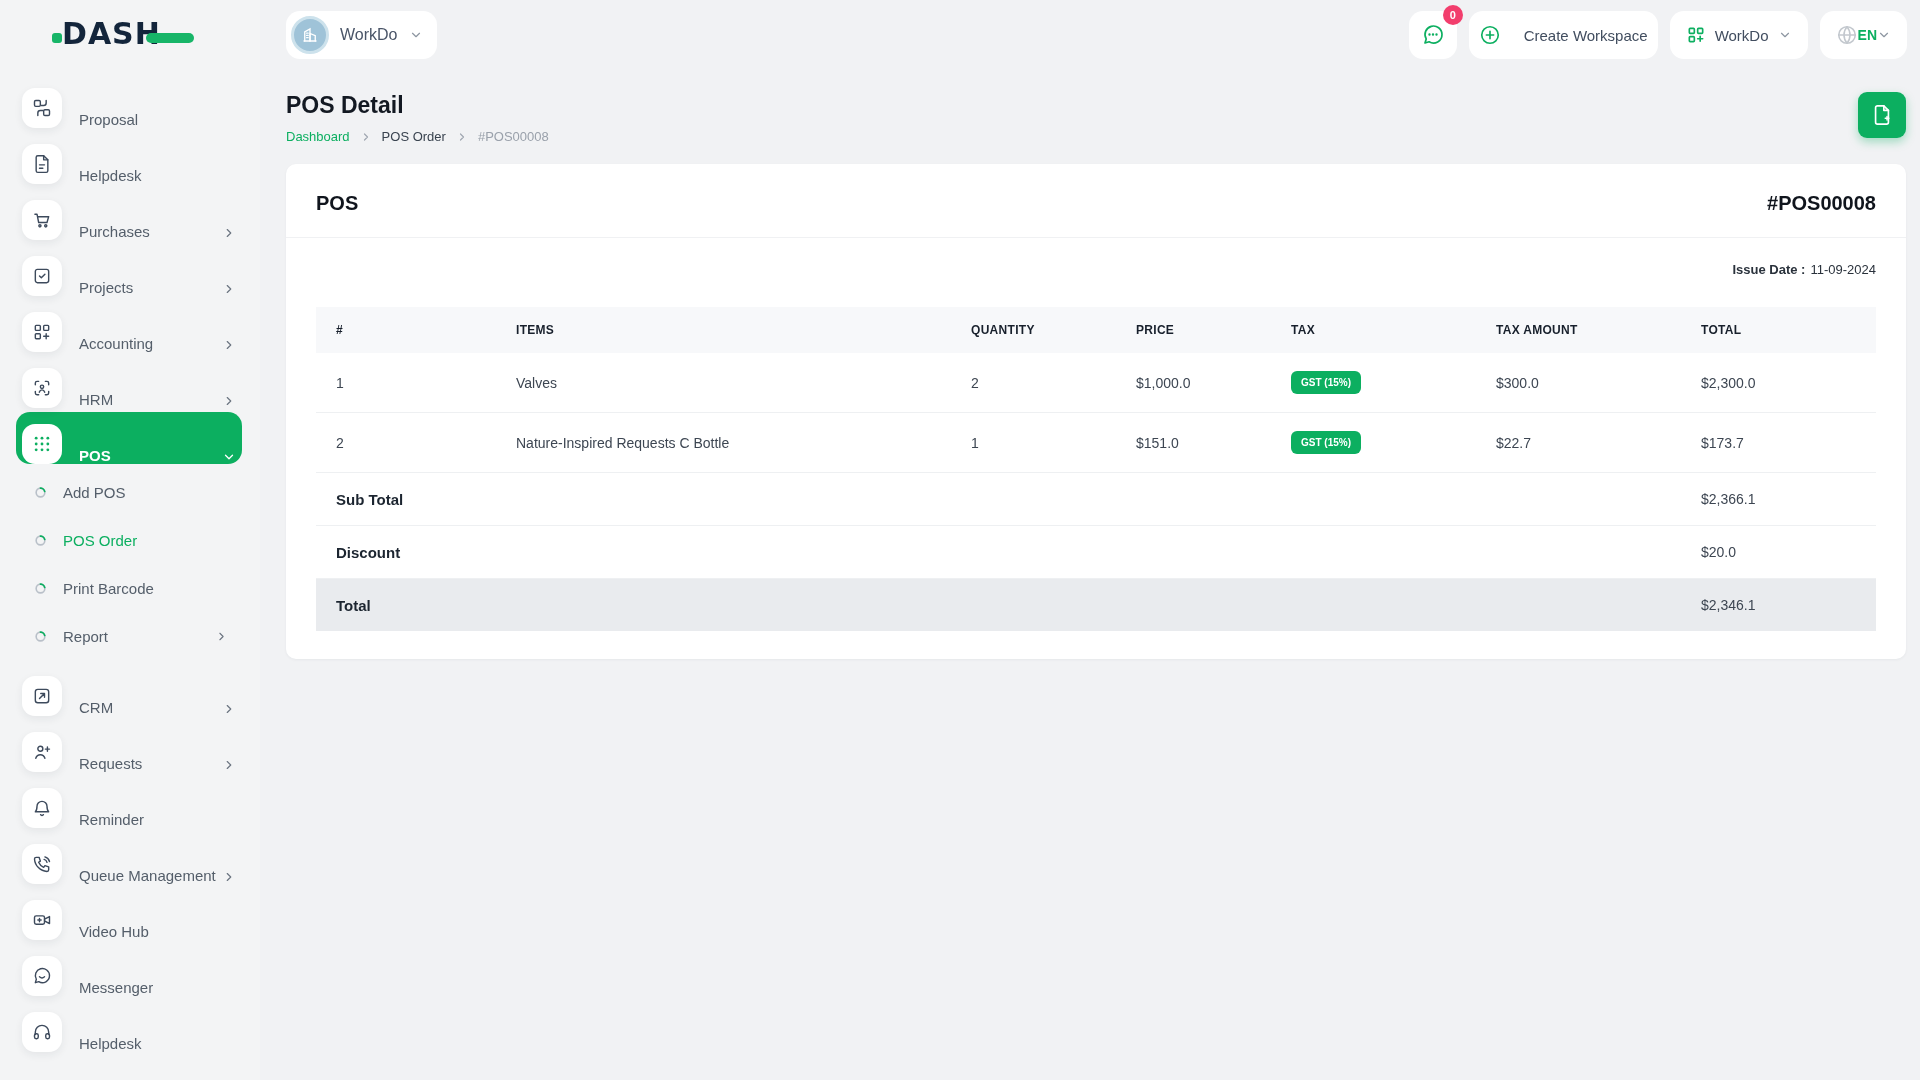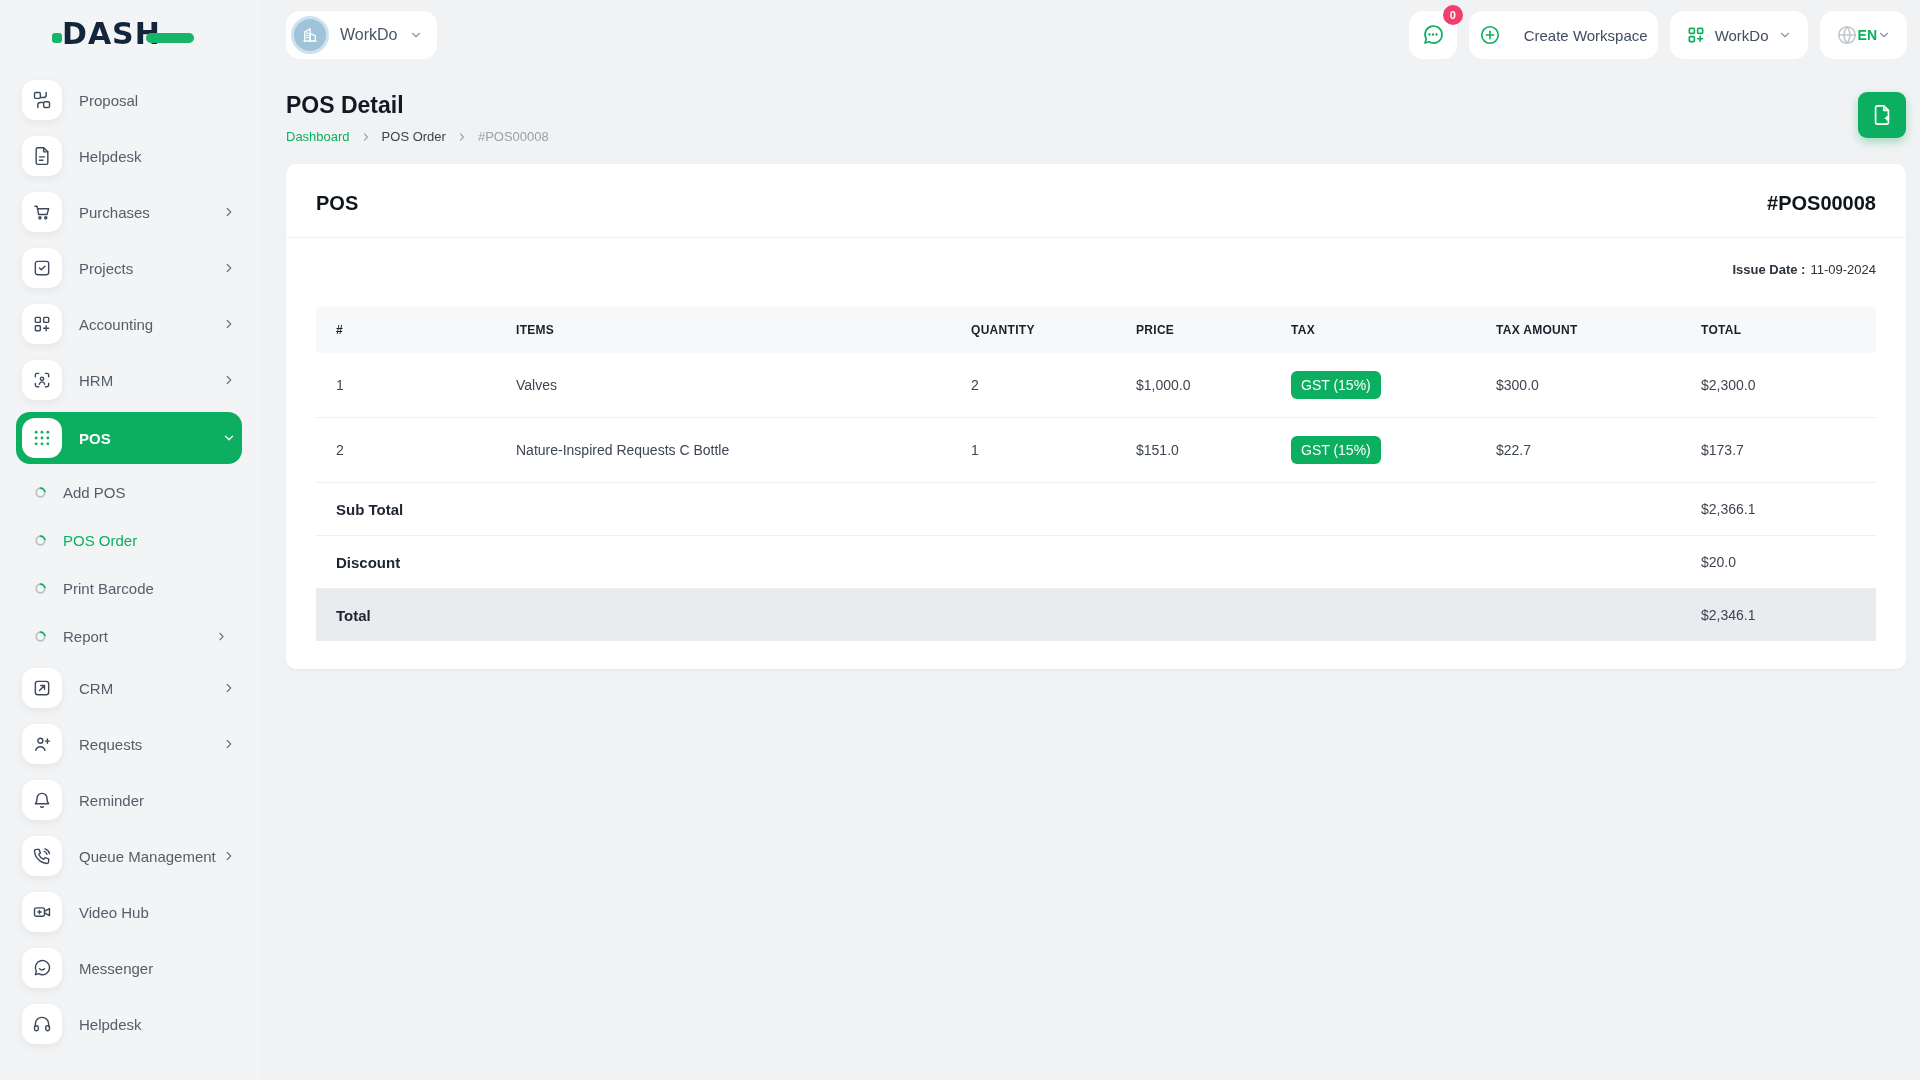--- a/index.html
+++ b/index.html
@@ -7,21 +7,21 @@
   body { background:#f1f2f4; font-family:"Liberation Sans", sans-serif; color:#3d4652; }
   .app { display:flex; width:1920px; height:1080px; }
 
   
   .sidebar { width:260px; flex:none; height:1080px; overflow:hidden; background:#f3f4f5; }
   .logo { position:relative; height:64px; padding:16px 0 0 62px; }
   .logo-text { font-family:"DejaVu Sans", sans-serif; font-weight:800; font-size:30px; color:#13253b; letter-spacing:1px; }
   .logo-dot { position:absolute; left:52px; top:33px; width:10px; height:10px; border-radius:3px; background:#17b568; }
   .logo-bar { position:absolute; left:146px; top:33px; width:48px; height:10px; border-radius:6px; background:#17b568; }
   .nav { padding-top:8px; }
-  .side-item { display:flex; align-items:center; height:56px; margin:0 18px 0 16px; padding:0 6px 0 6px; cursor:pointer; color:#545e6a; font-size:15px; }
+  .side-item { display:flex; align-items:flex-end; height:56px; margin:0 18px 0 16px; padding:0 6px 0 6px; cursor:pointer; color:#545e6a; font-size:15px; }
   .tile { width:40px; height:40px; flex:none; border-radius:13px; background:#ffffff; display:flex; align-items:center; justify-content:center; box-shadow:0 3px 8px rgba(25,39,62,0.07); color:#3d4a5c; }
   .side-label { margin-left:17px; white-space:nowrap; }
   .side-chevron { margin-left:auto; display:flex; color:#6b7480; }
   .side-item.active { background:#0CAF60; border-radius:14px; height:52px; margin:4px 18px 4px 16px; color:#ffffff; font-weight:700; }
   .side-item.active .tile { box-shadow:none; color:#0CAF60; }
   .side-item.active .side-chevron { color:#ffffff; }
   .submenu { }
   .sub-item { display:flex; align-items:center; height:48px; margin:0 18px 0 16px; padding-left:18px; font-size:15px; color:#545e6a; cursor:pointer; }
   .sub-item .bullet { display:flex; flex:none; }
   .sub-label { margin-left:16px; white-space:nowrap; }
@@ -59,21 +59,21 @@
   .card { background:#ffffff; border-radius:10px; margin:20px 15px 0 26px; box-shadow:0 1px 3px rgba(20,30,50,0.05); }
   .card-head { display:flex; align-items:center; justify-content:space-between; padding:28px 30px 22px; border-bottom:1px solid #f0f1f3; }
   .card-title { font-size:20px; font-weight:700; color:#10151d; }
   .card-number { font-size:20px; font-weight:700; color:#10151d; }
   .issue-row { display:flex; justify-content:flex-end; padding:24px 30px 0; font-size:13px; color:#2a323c; }
   .issue-label { font-weight:700; margin-right:5px; }
   .table-wrap { padding:30px 30px 28px; }
   table { width:100%; border-collapse:collapse; table-layout:fixed; }
   thead th { background:#f7f8fa; text-align:left; font-size:12px; font-weight:700; color:#18202c; padding:16px 20px; letter-spacing:.3px; }
   tbody td { padding:18px 20px; font-size:14px; color:#3d4652; border-bottom:1px solid #eef0f2; background:#ffffff; }
-  .tax-badge { display:inline-block; background:#0CAF60; color:#ffffff; font-size:14px; font-weight:400; padding:6px 10px; border-radius:6px; }
+  .tax-badge { display:inline-block; background:#0CAF60; color:#ffffff; font-size:10px; font-weight:700; padding:6px 10px; border-radius:6px; }
   td.sum-label { font-size:15px; font-weight:700; color:#1c2530; padding:15px 20px; }
   tr.total-row td { background:#e9ebee; border-bottom:none; }
   svg { display:block; }
 </style>
 </head>
 <body>
 
 <div class="app">
 
   <aside class="sidebar">

